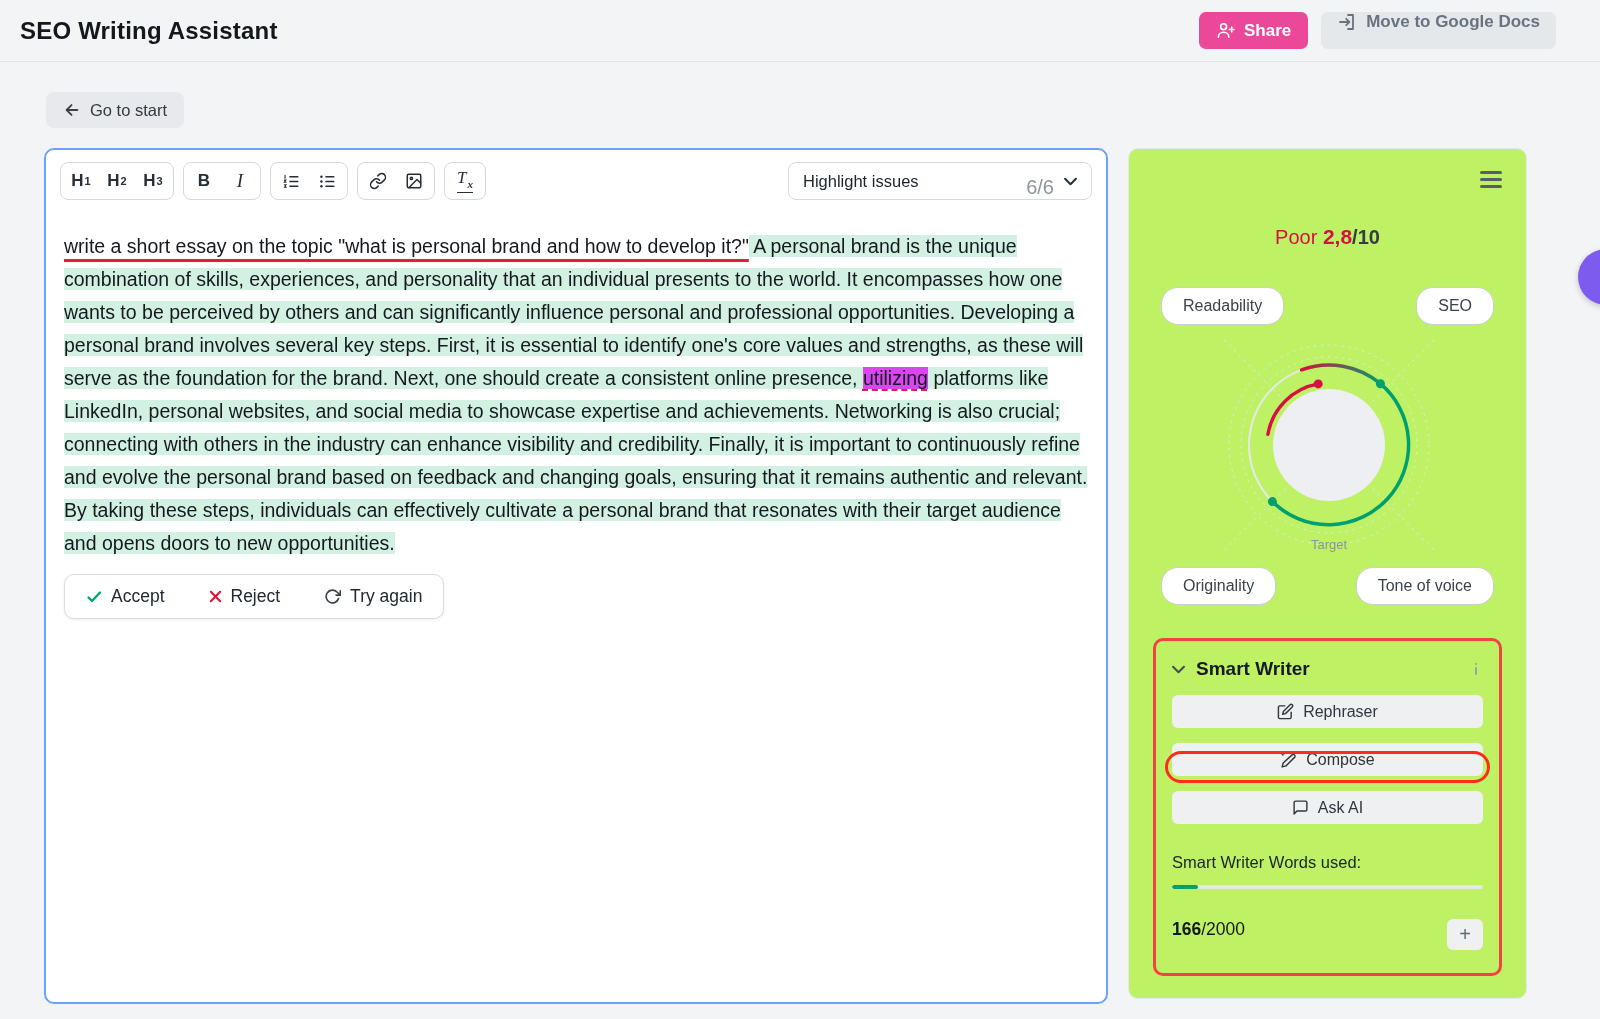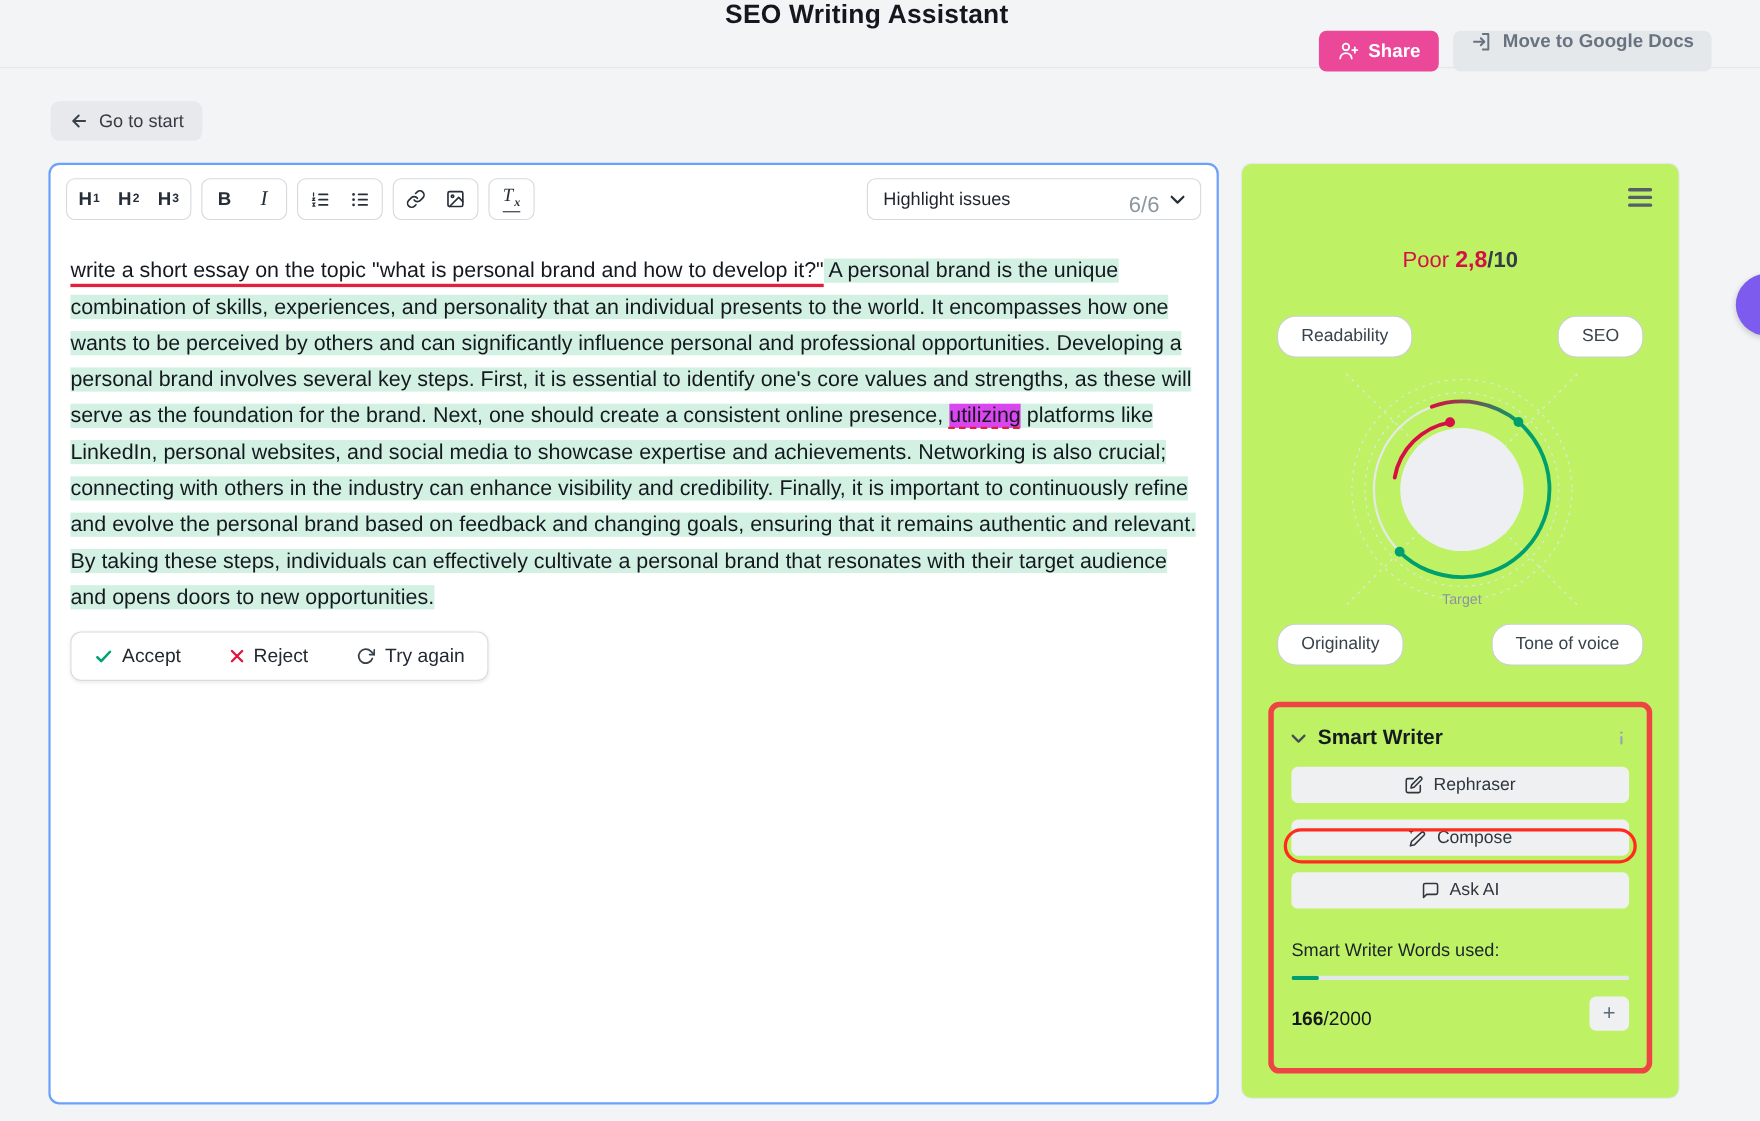--- a/index.html
+++ b/index.html
@@ -10,21 +10,21 @@
     position:relative;
     overflow:hidden;
     color:#161b21;
   }
   svg { display:block; }
 
   
   .app-header {
     position:absolute; top:0; left:0; right:0; height:62px;
     background:#f3f4f6; border-bottom:1px solid #e3e5e9;
-    display:flex; align-items:center; padding:0 44px 0 20px;flex-direction:column;
+    display:flex; align-items:center; padding:0 44px 0 20px;
   }
   .page-title { font-size:24px; font-weight:700; color:#14181e; letter-spacing:.2px; }
   .header-actions { margin-left:auto; display:flex; gap:13px; }
   .btn-share {
     height:37px; padding:0 17px; border:none; border-radius:7px;
     background:#ec4899; color:#fff; font-size:17px; font-weight:600;
     display:flex; align-items:center; gap:9px; cursor:pointer;
     font-family:inherit;
   }
   .btn-move {
@@ -123,39 +123,39 @@
     height:38px; padding:0 21px; border:1px solid #c9cfd6; border-radius:17px;
     background:#fff; font-size:16px; color:#39434e; display:flex; align-items:center; cursor:pointer;
   }
 
   .gauge-wrap { position:absolute; left:80px; top:176px; width:240px; height:240px; }
   .gauge-target { font-size:13px; fill:#8b949d; }
 
   
   .sw-card {
     position:absolute; left:24px; right:24px; top:489px; height:338px;
-    border:5px solid #ef4444; border-radius:10px; padding:17px 16px 0 16px;
+    border:3px solid #ef4444; border-radius:10px; padding:17px 16px 0 16px;
   }
   .sw-header { display:flex; align-items:center; gap:11px; }
   .sw-title { font-size:19px; font-weight:700; color:#161b22; }
   .sw-info { margin-left:auto; cursor:pointer; }
   .sw-btn {
     width:100%; height:33px; background:#eef0f2; border:none; border-radius:6px;
     display:flex; align-items:center; justify-content:center; gap:9px;
     font-size:16px; color:#2f363e; cursor:pointer; font-family:inherit; margin-top:15px;
   }
   .sw-compose-wrap { position:relative; }
   .sw-annotation {
     position:absolute; left:-7px; right:-7px; top:8px; bottom:-7px;
     border:3px solid #ff2b1f; border-radius:20px; pointer-events:none;
   }
   .sw-words-label { margin-top:29px; font-size:16.5px; color:#1c232b; }
   .sw-progress { margin-top:13px; height:4px; background:#e4e7ea; border-radius:2px; overflow:hidden; }
   .sw-progress-fill { height:100%; background:#009f6e; border-radius:2px; width:0; }
-  .sw-counter-row { margin-top:15px; display:flex; align-items:flex-end; font-size:17.5px; color:#14181d; }
+  .sw-counter-row { margin-top:30px; display:flex; align-items:flex-start; font-size:17.5px; color:#14181d; }
   .sw-counter-used { font-weight:700; }
   .sw-plus {
     margin-left:auto; width:36px; height:31px; background:#eef0f2; border:none; border-radius:6px;
     font-size:20px; color:#5f6a76; cursor:pointer; display:flex; align-items:center; justify-content:center;
     font-family:inherit;
   }
 
   
   .floating-widget {
     position:absolute; right:-34px; top:249px; width:56px; height:56px;

